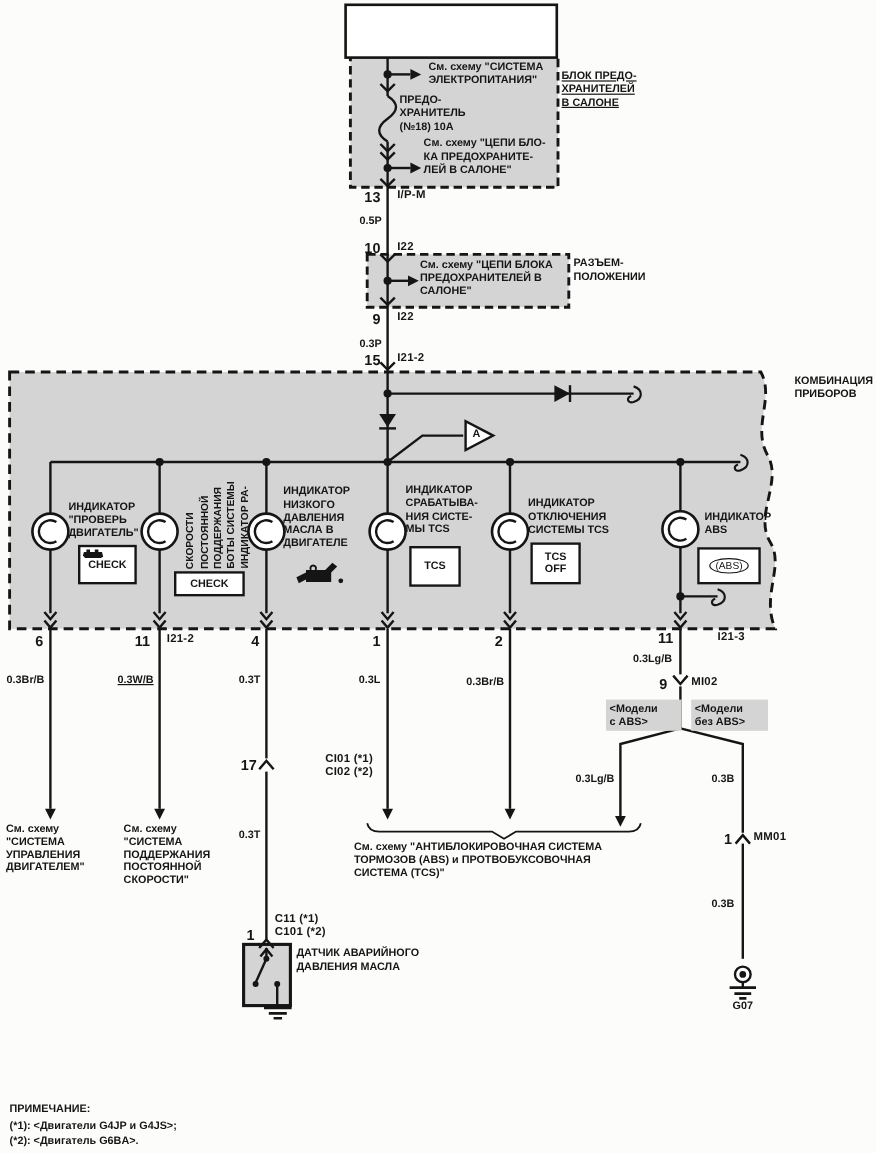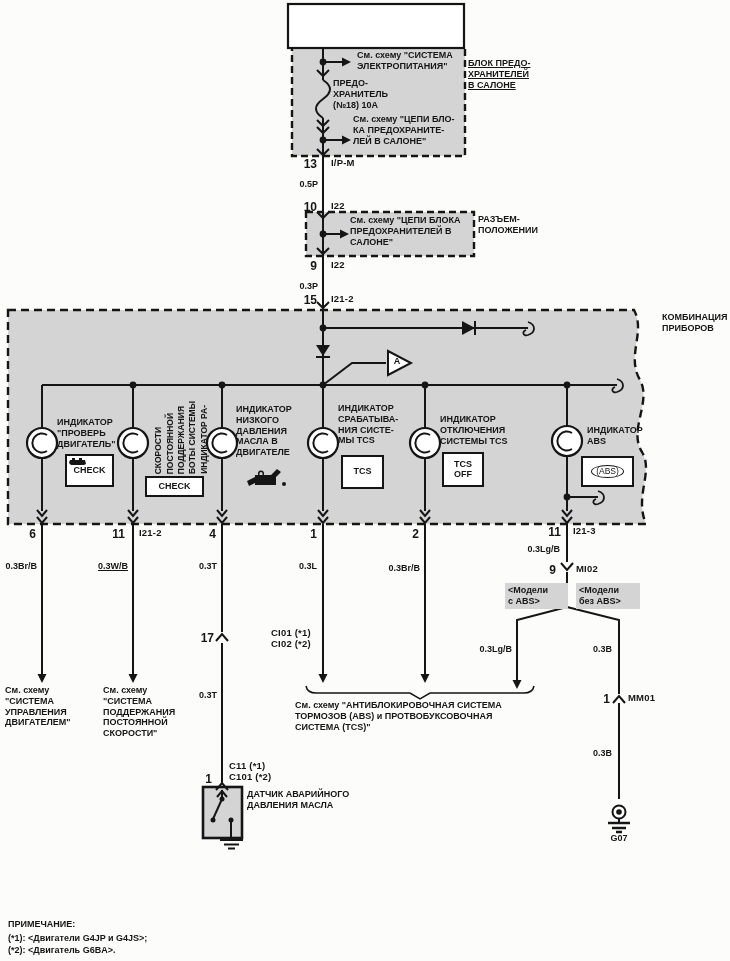--- a/index.html
+++ b/index.html
@@ -273,21 +273,21 @@
     <span class="oval">(ABS)</span>
   </div>
 
   <div class="t pin r" style="left:14px;top:527px;width:22px;">6</div>
   <div class="t pin r" style="left:103px;top:527px;width:22px;">11</div>
   <div class="t conn" style="left:139px;top:527px;">I21-2</div>
   <div class="t pin r" style="left:194px;top:527px;width:22px;">4</div>
   <div class="t pin r" style="left:295px;top:527px;width:22px;">1</div>
   <div class="t pin r" style="left:397px;top:527px;width:22px;">2</div>
   <div class="t pin r" style="left:539px;top:525px;width:22px;">11</div>
-  <div class="t conn" style="left:573px;top:525px;">I21-3</div>
+  <div class="t conn" style="left:598px;top:525px;">I21-3</div>
 
   <div class="t r" style="left:0px;top:561px;width:37px;">0.3Br/B</div>
   <div class="t r" style="left:90px;top:561px;width:38px;text-decoration:underline;">0.3W/B</div>
   <div class="t r" style="left:180px;top:561px;width:37px;">0.3T</div>
   <div class="t r" style="left:280px;top:561px;width:37px;">0.3L</div>
   <div class="t r" style="left:382px;top:563px;width:38px;">0.3Br/B</div>
   <div class="t r" style="left:505px;top:544px;width:55px;">0.3Lg/B</div>
 
   <div class="t pin r" style="left:536px;top:563px;width:20px;">9</div>
   <div class="t conn" style="left:576px;top:563px;">MI02</div>

